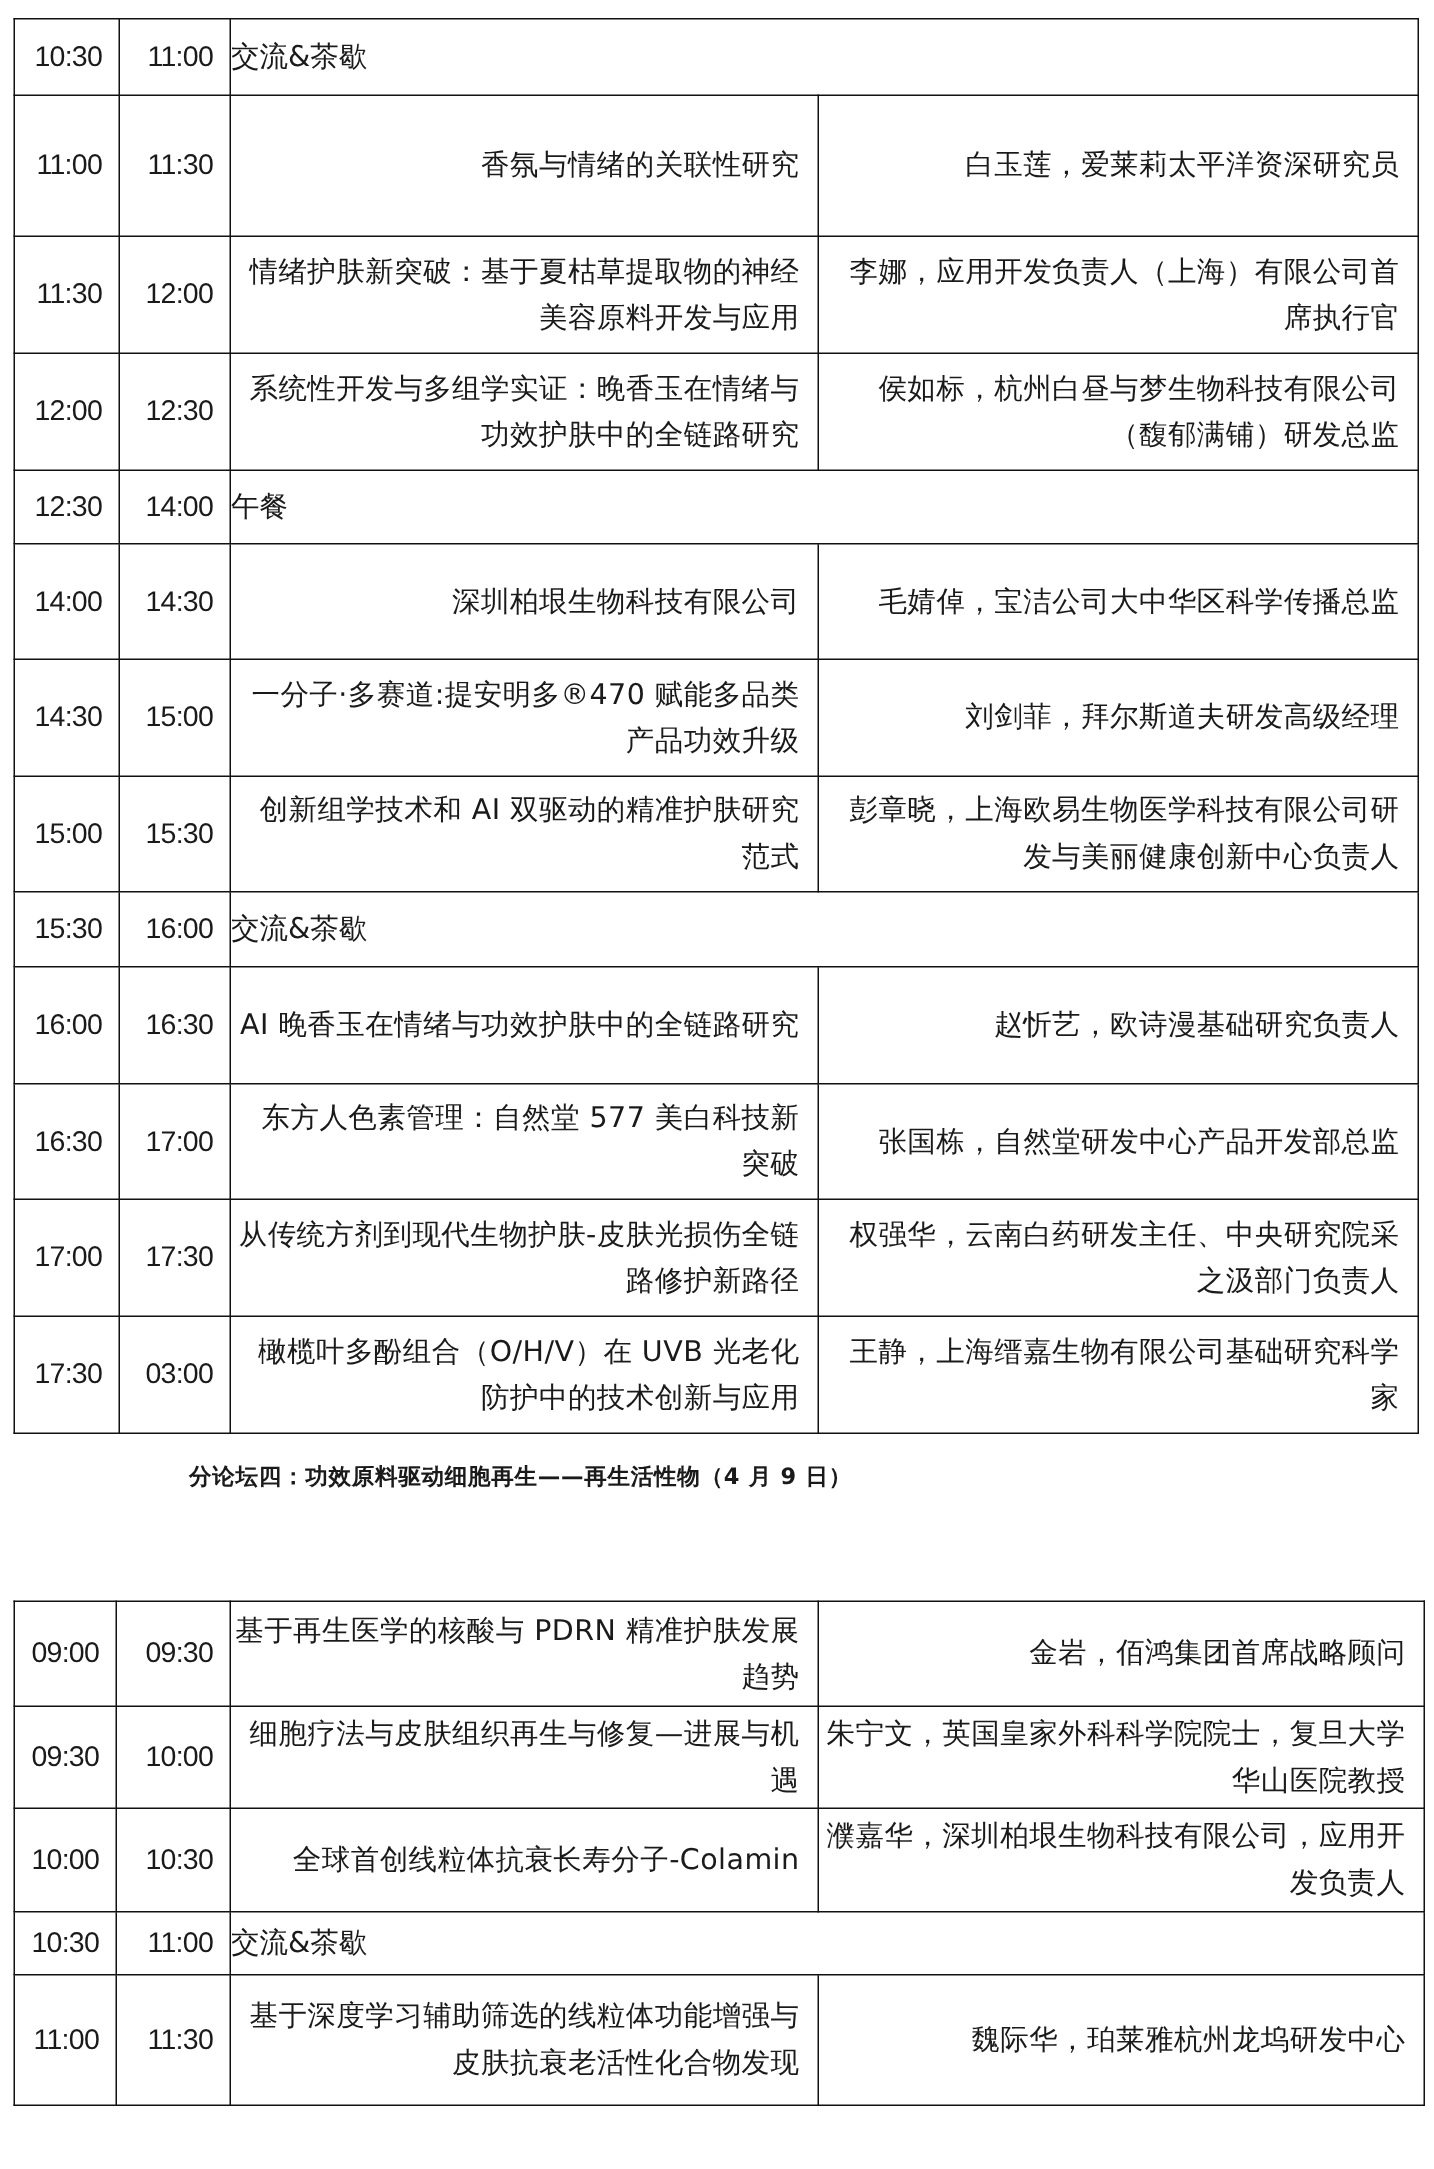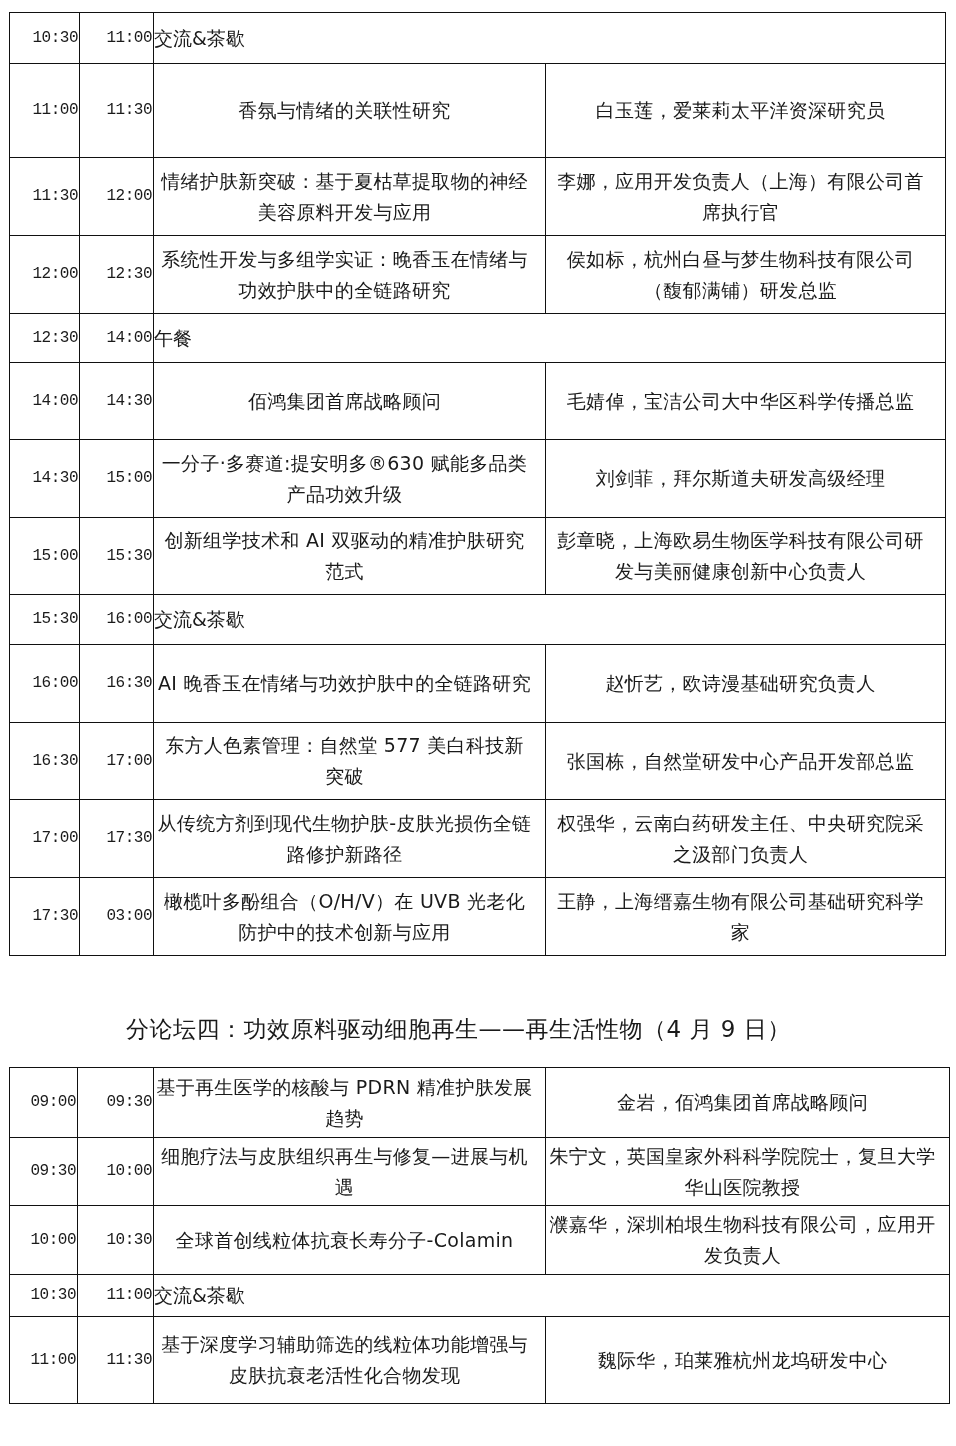--- a/index.html
+++ b/index.html
@@ -1,29 +1,29 @@
 <!DOCTYPE html>
 <html><head>
   <meta charset="utf-8">
   <style>
     html, body { margin: 0; padding: 0; background: #ffffff; }
     body { width: 956px; height: 1446px; position: relative; overflow: hidden;
            font-family: "DejaVu Sans", "Liberation Sans", sans-serif; color: #1a1a1a; }
     table { position: absolute; border-collapse: collapse; table-layout: fixed; }
     td { border: 1.5px solid #111; padding: 0; font-size: 19px; line-height: 31px;
          vertical-align: middle; overflow: hidden; }
-    td.time { text-align: right; font-family: Liberation Mono, monospace;
-              font-size: 16px; letter-spacing: -0.5px; padding-right: 1px; }
-    td.topic, td.speaker { text-align: center; padding-left: 2px; padding-right: 12px;
+    td.time { text-align: right; font-family: Liberation Sans, sans-serif;
+              font-size: 19px; letter-spacing: -0.5px; padding-right: 11px; }
+    td.topic, td.speaker { text-align: right; padding-left: 2px; padding-right: 12px;
                            letter-spacing: 0.3px; }
     td.break { text-align: left; }
     #t1 { left: 9px; top: 12px; width: 936px; }
     #t2 { left: 9px; top: 1067px; width: 940px; }
-    .title { position: absolute; left: 126px; top: 1014px; font-weight: normal;
-             font-size: 23px; letter-spacing: 0.5px; white-space: nowrap; }
+    .title { position: absolute; left: 126px; top: 975px; font-weight: bold;
+             font-size: 15px; letter-spacing: 0.5px; white-space: nowrap; }
     .bold { font-weight: bold; }
   </style>
 </head>
 <body>
 
 <table id="t1">
   <colgroup>
       <col style="width:70px">
       <col style="width:74px">
       <col style="width:392px">
@@ -54,27 +54,27 @@
         <td class="speaker">侯如标，杭州白昼与梦生物科技有限公司（馥郁满铺）研发总监</td>
       </tr>
       <tr style="height: 49px;">
         <td class="time">12:30</td>
         <td class="time">14:00</td>
         <td class="break" colspan="2">午餐</td>
       </tr>
       <tr style="height: 77px;">
         <td class="time">14:00</td>
         <td class="time">14:30</td>
-        <td class="topic">佰鸿集团首席战略顾问</td>
+        <td class="topic">深圳柏垠生物科技有限公司</td>
         <td class="speaker">毛婧倬，宝洁公司大中华区科学传播总监</td>
       </tr>
       <tr style="height: 78px;">
         <td class="time">14:30</td>
         <td class="time">15:00</td>
-        <td class="topic">一分子·多赛道:提安明多®630 赋能多品类产品功效升级</td>
+        <td class="topic">一分子·多赛道:提安明多®470 赋能多品类产品功效升级</td>
         <td class="speaker">刘剑菲，拜尔斯道夫研发高级经理</td>
       </tr>
       <tr style="height: 77px;">
         <td class="time">15:00</td>
         <td class="time">15:30</td>
         <td class="topic">创新组学技术和 AI 双驱动的精准护肤研究范式</td>
         <td class="speaker">彭章晓，上海欧易生物医学科技有限公司研发与美丽健康创新中心负责人</td>
       </tr>
       <tr style="height: 50px;">
         <td class="time">15:30</td>

